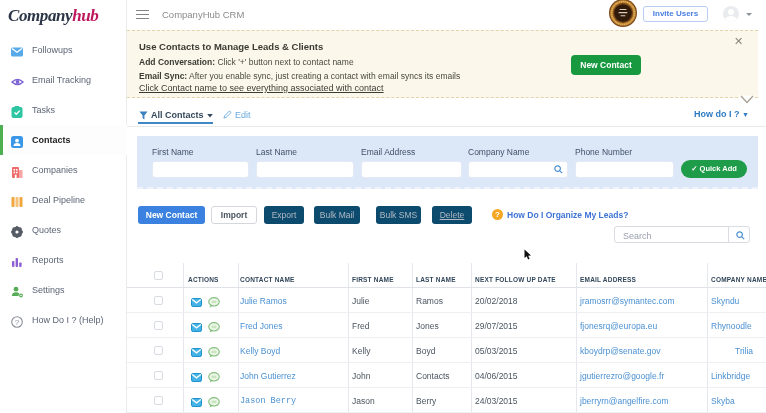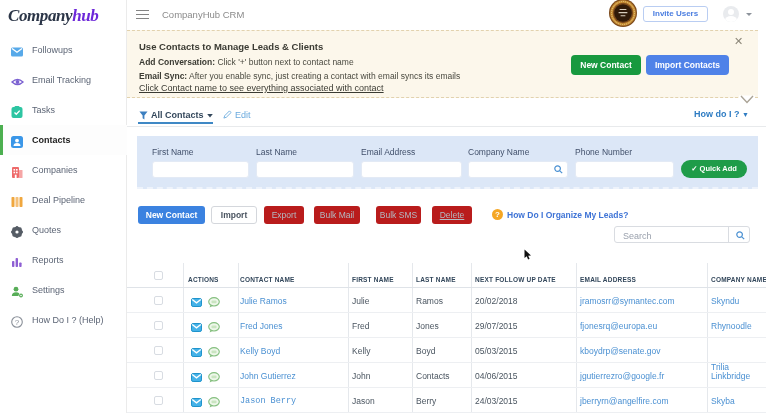--- a/index.html
+++ b/index.html
@@ -7,21 +7,21 @@
   font-family:"Liberation Sans", sans-serif; }
 #page { position:relative; width:766px; height:413px; overflow:hidden; }
 .abs { position:absolute; }
 
 
 #sidebar { left:0; top:0; width:127px; height:413px; background:#fff;
   border-right:1px solid #ebebeb; }
 #logo { left:8px; top:6px; width:115px; height:22px;
   font-family:"Liberation Serif", serif; font-style:italic; font-weight:bold;
   font-size:17px; color:#2b3547; letter-spacing:-0.4px;}
-#logo .hub { color:#6d28d9;font-family:Liberation Serif, serif; }
+#logo .hub { color:#be185d;font-family:Liberation Serif, serif; }
 .nav { left:0; width:127px; height:30px; }
 .nav .ic { position:absolute; left:11px; top:9px; width:13px; height:12px; }
 .nav .tx { position:absolute; left:32px; top:10px; font-size:9px; color:#5c6575; }
 .nav.active { border-left:3px solid #4caf50; background:#fdfdfd; }
 .nav.active .tx { font-weight:bold; color:#222; left:29px; }
 .nav.active .ic { left:8px; }
 .nav.active{border-left:3px solid #4caf50;}
 
 
 #topbar { left:127px; top:0; width:639px; height:30px; background:#fff; }
@@ -75,21 +75,21 @@
   border:1px solid #e3eaf5; }
 #qadd { position:absolute; left:544px; top:24px; width:66px; height:18px;
   background:#1f9c49; border-radius:9px; color:#fff; font-weight:bold;
   font-size:7.5px; text-align:center; line-height:18px; }
 
 
 .btn { position:absolute; top:206px; height:18px; border-radius:3px; font-size:8.5px;
   text-align:center; }
 #b-new { left:138px; width:67px; background:#3b82e0; color:#fff; font-weight:bold; line-height:18px;}
 #b-imp { left:211px; width:46px; background:#fff; border:1px solid #d4d7dc; color:#4a5460; line-height:16px; font-weight:bold;}
-.dis { background:#b91c1c; color:#b4bac3; line-height:18px; }
+.dis { background:#0c4a6e; color:#b4bac3; line-height:18px; }
 #b-exp { left:264px; width:40px; }
 #b-bm { left:314px; width:46px; }
 #b-bs { left:376px; width:45px; }
 #b-del { left:432px; width:40px;text-decoration:underline; }
 #qmark { left:492px; top:209px; width:11px; height:11px; border-radius:50%;
   background:#f5a623; color:#fff; font-size:8px; font-weight:bold; text-align:center;
   line-height:11px; }
 #organize { left:507px; top:210px; font-size:8.5px; font-weight:bold; color:#3f74d6; }
 
 
@@ -230,21 +230,20 @@
       <div class="body"></div>
     </div>
   <div id="caret1" class="abs"></div>
 
   <div id="banner" class="abs">
     <div class="h">Use Contacts to Manage Leads &amp; Clients</div>
     <div class="l2"><b>Add Conversation:</b> Click '+' button next to contact name</div>
     <div class="l3"><b>Email Sync:</b> After you enable sync, just creating a contact with email syncs its emails</div>
     <div class="l4">Click Contact name to see everything associated with contact</div>
     <div id="bn-new">New Contact</div>
-    <div id="bn-imp">Import Contacts</div>
     <div id="bn-close">✕</div>
   </div>
   <svg id="chev" class="abs" viewBox="0 0 16 12">
       <rect x="0" y="2.5" width="16" height="9.5" fill="#fff"></rect>
       <path d="M2 3 L8 9.5 L14 3" fill="none" stroke="#aaa396" stroke-width="1.4"></path>
     </svg>
 
   <div id="filterrow" class="abs">
     <div id="ftab">
       <svg style="position:absolute;left:1px;top:12.5px" width="9" height="9" viewBox="0 0 10 10">
@@ -366,21 +365,21 @@
       <svg style="position:absolute;left:81px;top:8.5px" width="12" height="11" viewBox="0 0 12 11">
           <ellipse cx="6" cy="4.8" rx="5.3" ry="4.2" fill="#eef7ea" stroke="#85bf7f" stroke-width="1.1"></ellipse>
           <path d="M2.6 7.8 L1.6 10.4 L5 8.7 Z" fill="#85bf7f"></path>
           <rect x="3.4" y="3.6" width="5.2" height="2.6" rx="1.2" fill="#c9e5c0"></rect>
         </svg>
       <span class="cell link" style="left:113px; top:8px;">Kelly Boyd</span>
       <span class="cell" style="left:225px; top:8px;">Kelly</span>
       <span class="cell" style="left:289px; top:8px;">Boyd</span>
       <span class="cell" style="left:348px; top:8px;">05/03/2015</span>
       <span class="cell link" style="left:453px; top:8px;">kboydrp@senate.gov</span>
-      <span class="cell link" style="left:584px; top:8px;margin-top:16px;">Trilia</span>
+      <span class="cell link" style="left:608px; top:8px;">Trilia</span>
     </div>
     <div class="hrow" style="top:100px">
       <div class="cb" style="left:27px; top:8px;"></div>
       <svg style="position:absolute;left:63.5px;top:9.5px" width="11" height="9" viewBox="0 0 11 9">
           <rect x="0.5" y="0.5" width="10" height="8" rx="1.6" fill="#45b2e8" stroke="#1e93cc" stroke-width="1"></rect>
           <path d="M1.2 1.4 L5.5 4.8 L9.8 1.4" fill="none" stroke="#fff" stroke-width="1.3"></path>
         </svg>
       <svg style="position:absolute;left:81px;top:8.5px" width="12" height="11" viewBox="0 0 12 11">
           <ellipse cx="6" cy="4.8" rx="5.3" ry="4.2" fill="#eef7ea" stroke="#85bf7f" stroke-width="1.1"></ellipse>
           <path d="M2.6 7.8 L1.6 10.4 L5 8.7 Z" fill="#85bf7f"></path>

